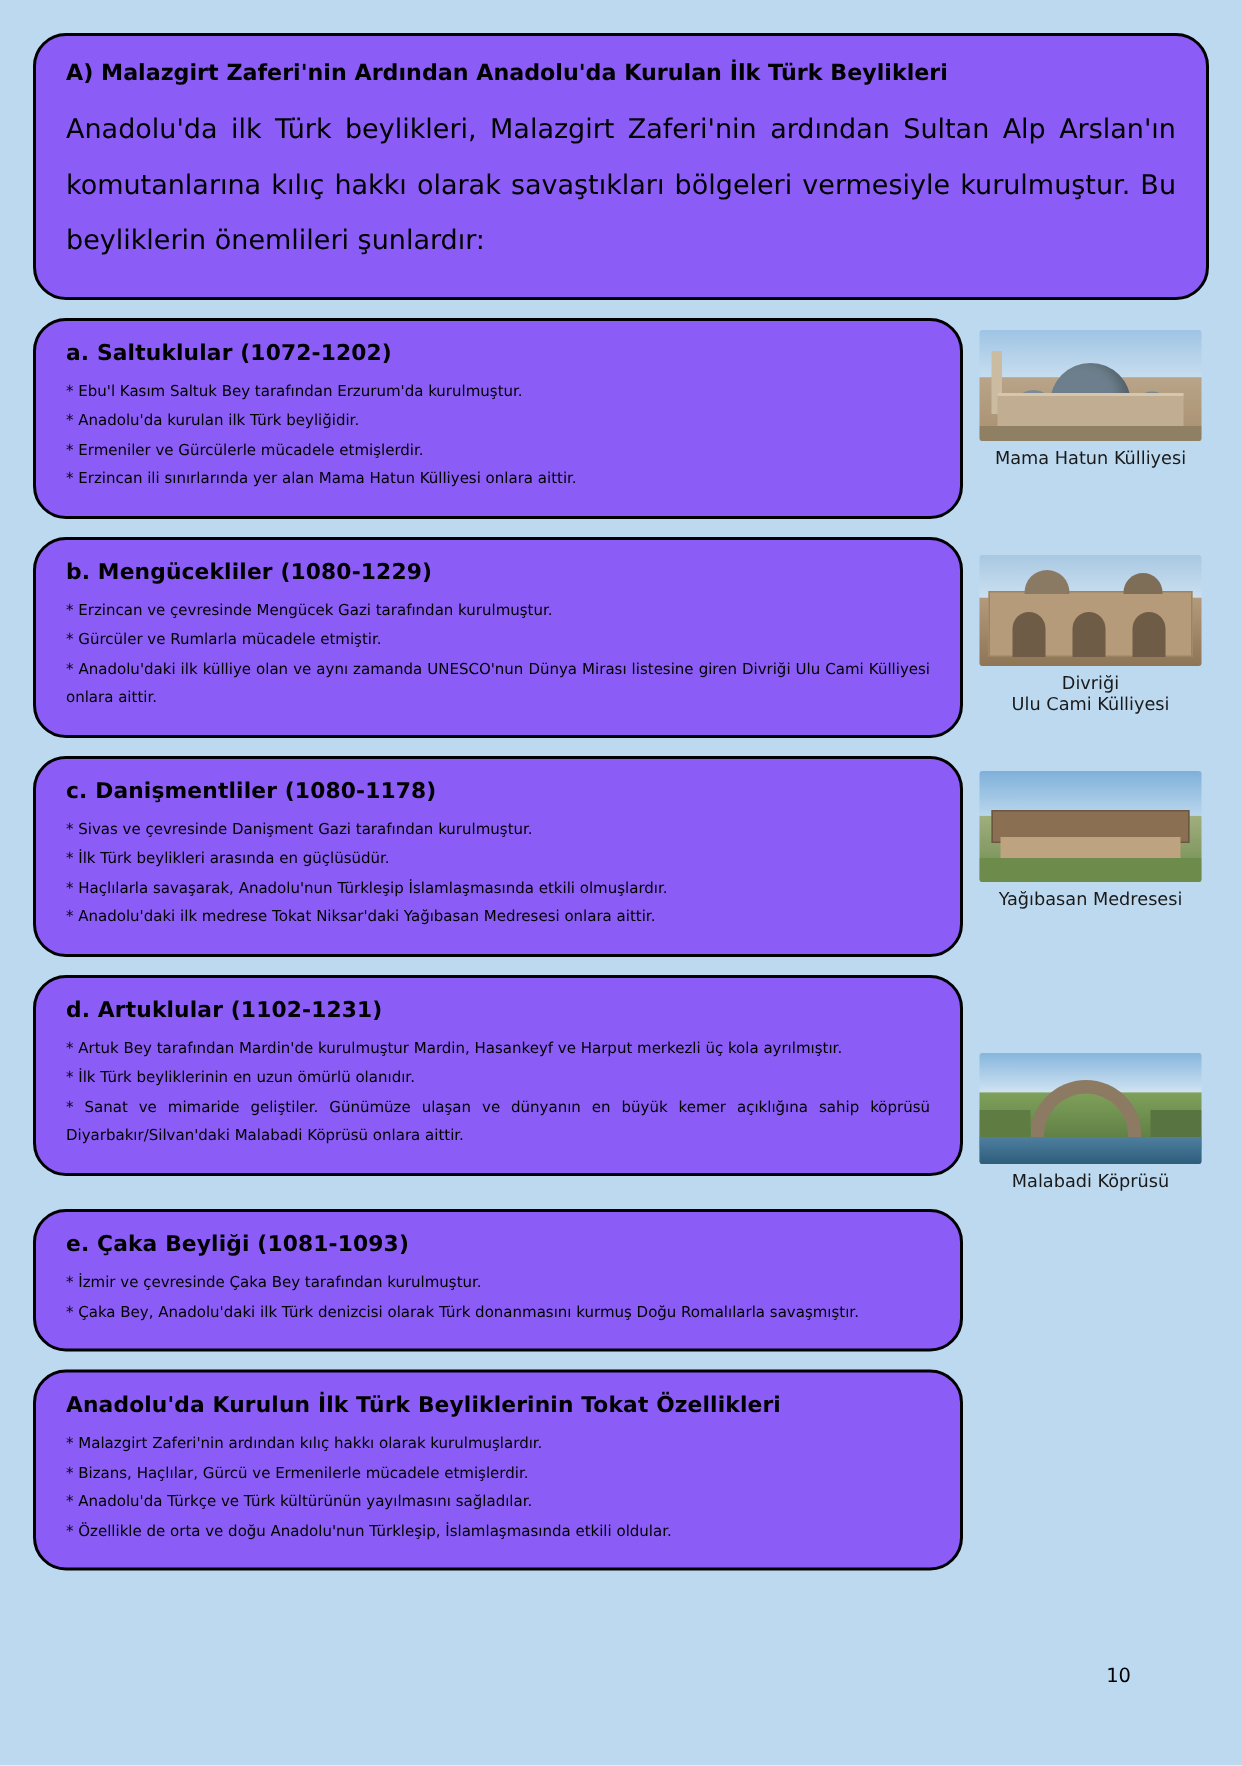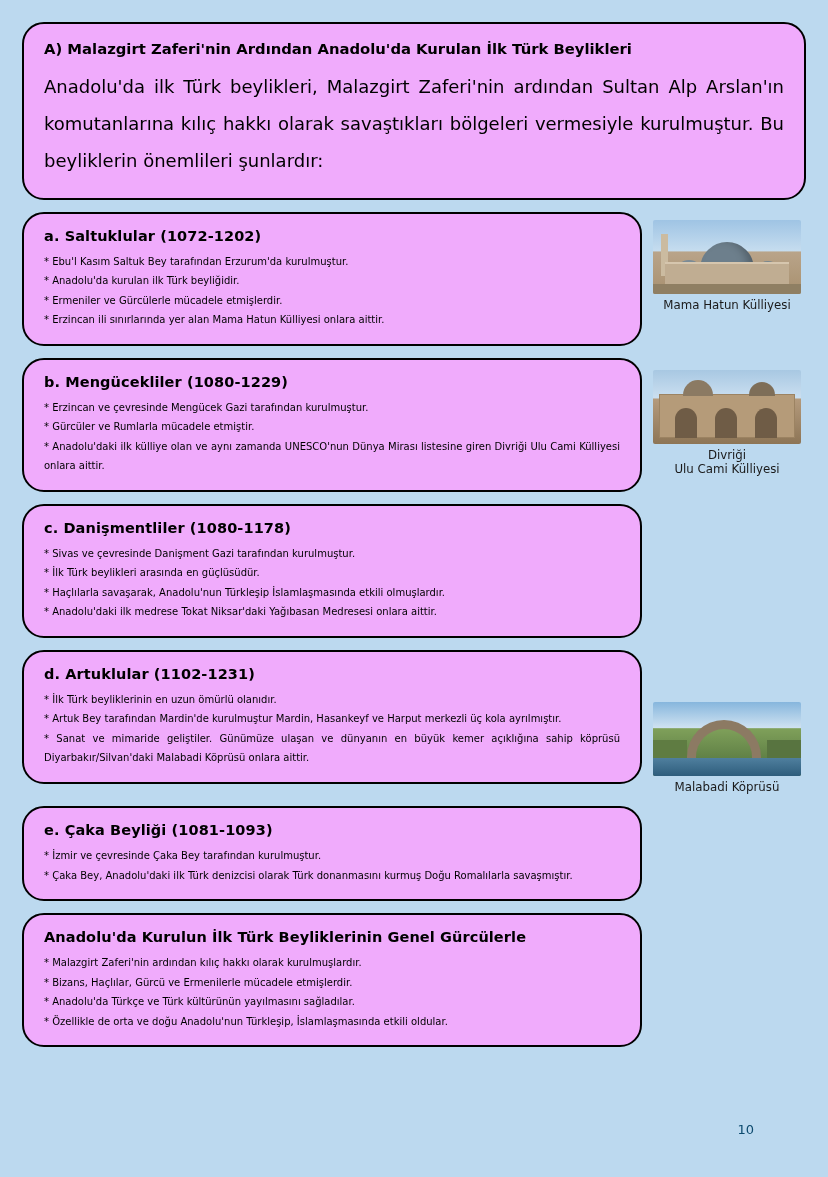--- a/index.html
+++ b/index.html
@@ -22,21 +22,21 @@
     flex-direction: column;
     gap: 12px;
     width: 784px;
   }
   .row {
     display: flex;
     align-items: flex-start;
     gap: 10px;
   }
   .card {
-    background: #f0abfc;
+    background: #8b5cf6;
     border: 2px solid #000000;
     border-radius: 22px;
     padding: 12px 20px 14px 20px;
   }
   .card.wide { width: 784px; }
   .card.main { width: 620px; }
   .card-title {
     font-weight: bold;
     font-size: 14.5px;
     color: #000;
@@ -193,23 +193,23 @@
     background: #7b2e28; border-radius: 10px 10px 4px 4px;
   }
   .img-caka .head {
     position: absolute; right: 52px; bottom: 52px; width: 12px; height: 12px;
     background: #caa27d; border-radius: 50%;
   }
 
   .page-number {
     position: absolute;
     right: 74px;
-    bottom: 40px;
+    bottom: 52px;
     font-size: 13px;
-    color: #0c4a6e;
+    color: #000000;
   }
 </style>
 </head>
 <body>
 
 <div class="page">
   <div class="content">
 
     <div class="card wide">
       <div class="intro-title">A) Malazgirt Zaferi'nin Ardından Anadolu'da Kurulan İlk Türk Beylikleri</div>
@@ -259,27 +259,35 @@
     </div>
 
     <div class="row">
       <div class="card main">
         <div class="card-title">c.  Danişmentliler (1080-1178)</div>
         <p class="bullet">* Sivas ve çevresinde Danişment Gazi tarafından kurulmuştur.</p>
         <p class="bullet">* İlk Türk beylikleri arasında en güçlüsüdür.</p>
         <p class="bullet">* Haçlılarla savaşarak, Anadolu'nun Türkleşip İslamlaşmasında etkili olmuşlardır.</p>
         <p class="bullet">* Anadolu'daki ilk medrese Tokat Niksar'daki Yağıbasan Medresesi onlara aittir.</p>
       </div>
+      <div class="figure fig-pad-c">
+        <div class="img img-medrese">
+          <span class="roof"></span>
+            <span class="wallm"></span>
+            <span class="grass"></span>
+        </div>
+        <div class="cap">Yağıbasan Medresesi</div>
+      </div>
     </div>
 
     <div class="row">
       <div class="card main">
         <div class="card-title">d.  Artuklular (1102-1231)</div>
+        <p class="bullet just">*  Artuk Bey tarafından Mardin'de kurulmuştur Mardin, Hasankeyf ve Harput merkezli üç kola ayrılmıştır.</p>
         <p class="bullet">* İlk Türk beyliklerinin en uzun ömürlü olanıdır.</p>
-        <p class="bullet just">*  Artuk Bey tarafından Mardin'de kurulmuştur Mardin, Hasankeyf ve Harput merkezli üç kola ayrılmıştır.</p>
         <p class="bullet just">*  Sanat ve mimaride geliştiler. Günümüze ulaşan ve dünyanın en büyük kemer açıklığına sahip köprüsü Diyarbakır/Silvan'daki Malabadi Köprüsü onlara aittir.</p>
       </div>
       <div class="figure fig-pad-d">
         <div class="img img-bridge">
           <span class="bankL"></span>
             <span class="bankR"></span>
           <span class="archb"></span>
             <span class="water"></span>
         </div>
         <div class="cap">Malabadi Köprüsü</div>
@@ -289,21 +297,21 @@
     <div class="row">
       <div class="card main">
         <div class="card-title">e.  Çaka Beyliği (1081-1093)</div>
         <p class="bullet">* İzmir ve çevresinde Çaka Bey tarafından kurulmuştur.</p>
         <p class="bullet just">* Çaka Bey, Anadolu'daki ilk Türk denizcisi olarak Türk donanmasını kurmuş Doğu Romalılarla savaşmıştır.</p>
       </div>
     </div>
 
     <div class="row">
       <div class="card main">
-        <div class="card-title">Anadolu'da Kurulun İlk Türk Beyliklerinin Genel Gürcülerle</div>
+        <div class="card-title">Anadolu'da Kurulun İlk Türk Beyliklerinin Tokat Özellikleri</div>
         <p class="bullet">* Malazgirt Zaferi'nin ardından kılıç hakkı olarak kurulmuşlardır.</p>
         <p class="bullet">* Bizans, Haçlılar, Gürcü ve Ermenilerle mücadele etmişlerdir.</p>
         <p class="bullet">* Anadolu'da Türkçe ve Türk kültürünün yayılmasını sağladılar.</p>
         <p class="bullet">* Özellikle de orta ve doğu Anadolu'nun Türkleşip, İslamlaşmasında etkili oldular.</p>
       </div>
     </div>
 
   </div>
   <div class="page-number">10</div>
 </div>

